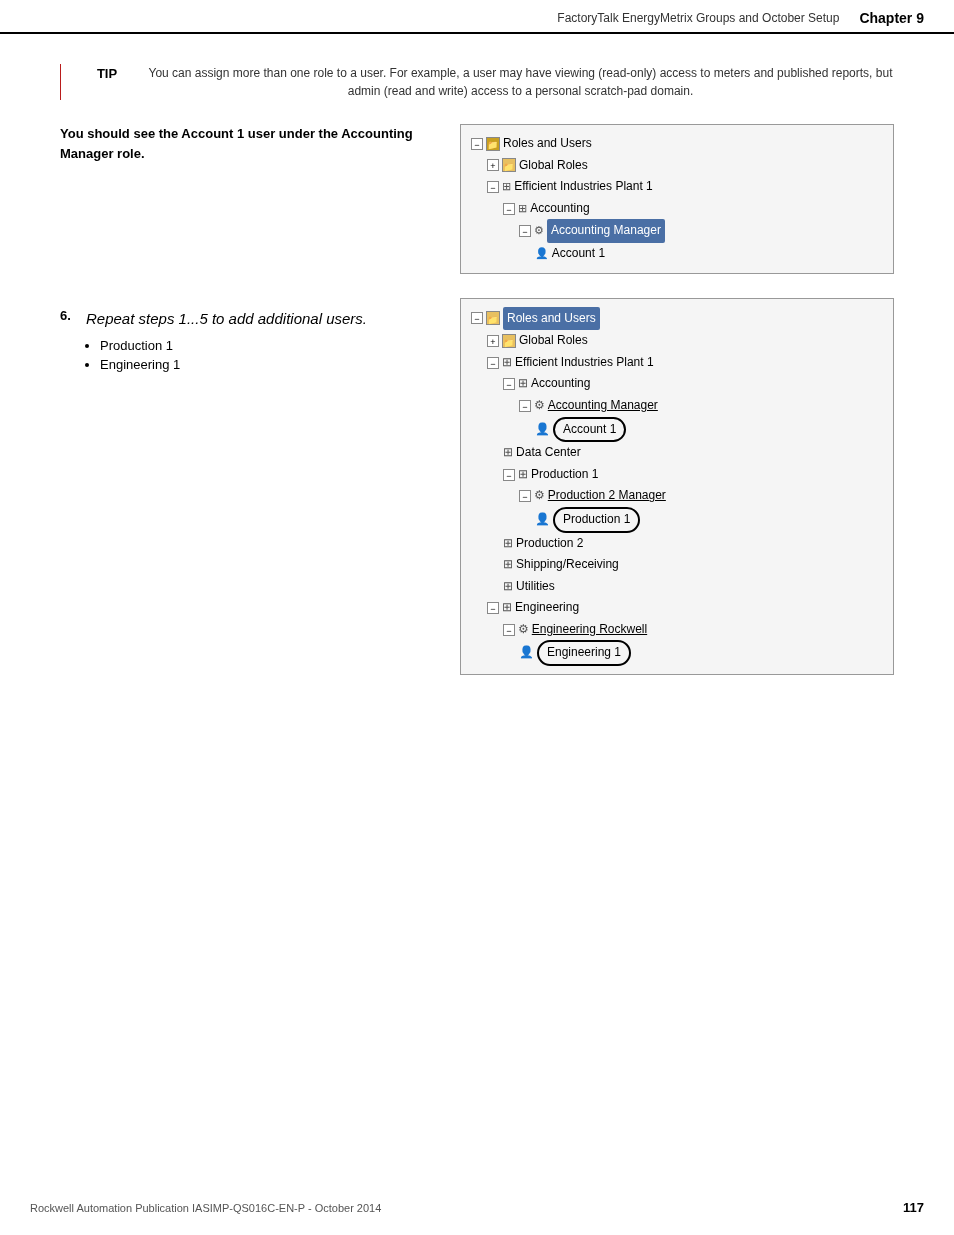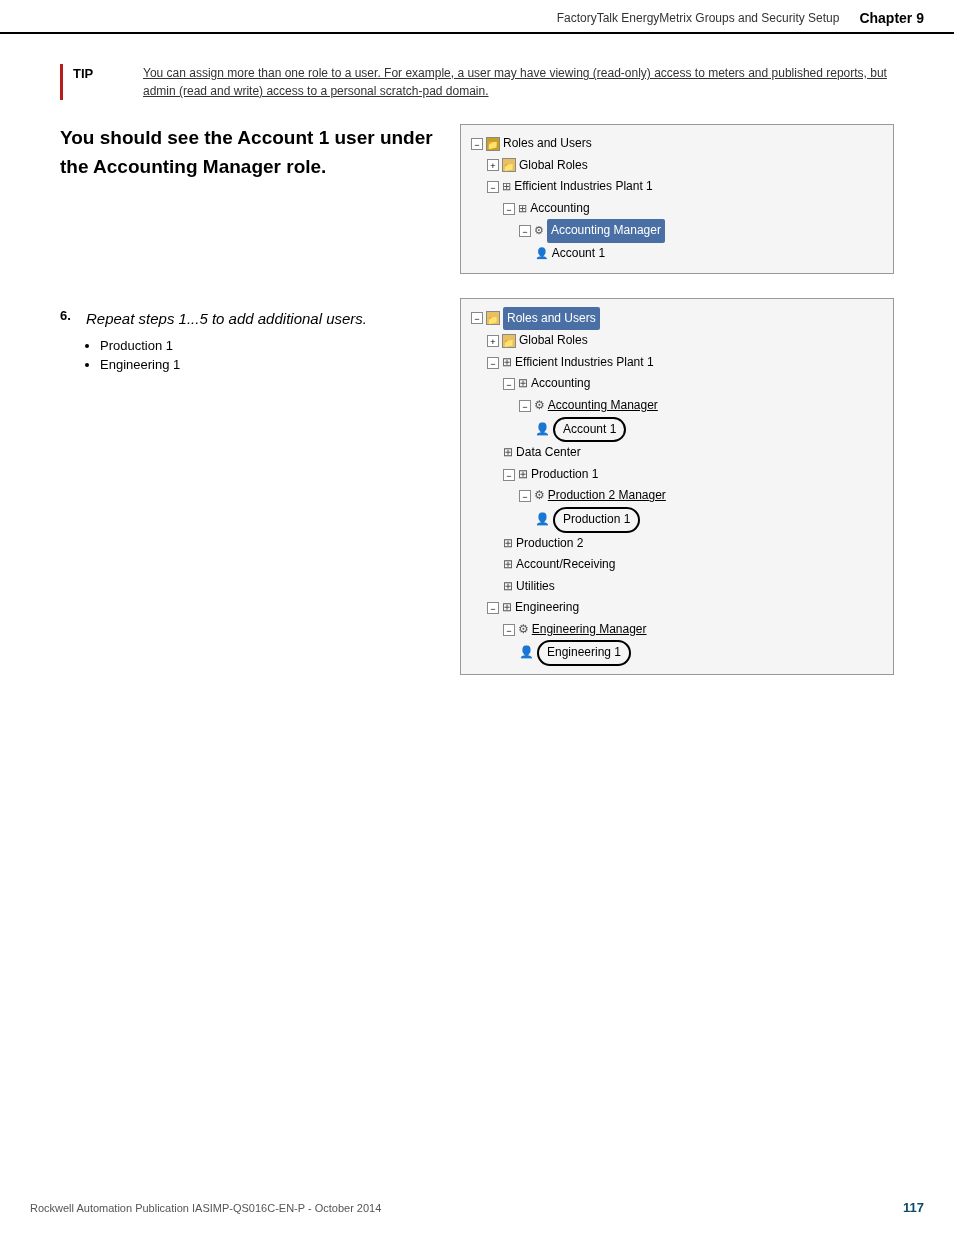--- a/index.html
+++ b/index.html
@@ -35,55 +35,55 @@
     
     .page-content {
       padding: 30px 60px 60px 60px;
     }
 
     
     .tip-section {
       display: flex;
       align-items: flex-start;
       margin-bottom: 24px;
-      border-left: 3px solid #b91c1c;
-      padding-left: 10px;
+      border-left: 1px solid #b91c1c;
+      padding-left: 16px;
+      text-align: center;
     }
     .tip-label {
       font-weight: bold;
       font-size: 13px;
       min-width: 60px;
       margin-right: 10px;
       margin-top: 2px;
     }
     .tip-text {
       font-size: 12px;
       line-height: 1.5;
       color: #333;
-      text-decoration: underline;
     }
 
     
     .two-col {
       display: flex;
       gap: 20px;
       margin-bottom: 24px;
     }
     .left-col {
       flex: 1;
       max-width: 380px;
     }
     .right-col {
       flex: 1;
     }
 
     
     .body-text-bold {
       font-weight: bold;
-      font-size: 19px;
+      font-size: 13px;
       line-height: 1.5;
       margin-bottom: 8px;
     }
 
     
     .step-section {
       margin-top: 10px;
     }
     .step-item {
       display: flex;
@@ -176,30 +176,30 @@
       font-size: 11px;
       color: #555;
     }
     .footer-center {
       text-align: left;
       flex: 1;
     }
     .footer-page {
       font-weight: bold;
       font-size: 13px;
-      color: #0c4a6e;
+      color: #000000;
       margin-left: 28px;
     }
     .sq-minus { display:inline-block; width:12px; height:12px; background:#fff; border:1px solid #888; margin-right:3px; vertical-align:middle; font-size:9px; text-align:center; line-height:12px; }
   </style>
 </head>
 <body>
 
 <div class="page-header">
-  <span class="header-title">FactoryTalk EnergyMetrix Groups and Security Setup</span>
+  <span class="header-title">FactoryTalk EnergyMetrix Groups and October Setup</span>
   <span class="chapter-label">Chapter 9</span>
 </div>
 
 <div class="page-content">
 
   <div class="tip-section">
     <span class="tip-label">TIP</span>
     <span class="tip-text">You can assign more than one role to a user. For example, a user may have viewing (read-only) access to meters and published reports, but admin (read and write) access to a personal scratch-pad domain.</span>
   </div>
 
@@ -316,38 +316,38 @@
           <span style="border:2px solid #000;border-radius:14px;padding:0px 8px;display:inline-block;">Production 1</span>
         </div>
 
         <div class="tree-line tree-indent-3">
           <span style="color:#555;margin-right:3px;">⊞</span>
           <span>Production 2</span>
         </div>
 
         <div class="tree-line tree-indent-3">
           <span style="color:#555;margin-right:3px;">⊞</span>
-          <span>Account/Receiving</span>
+          <span>Shipping/Receiving</span>
         </div>
 
         <div class="tree-line tree-indent-3">
           <span style="color:#555;margin-right:3px;">⊞</span>
           <span>Utilities</span>
         </div>
 
         <div class="tree-line tree-indent-2">
           <span class="sq-minus">−</span>
           <span style="color:#555;margin-right:3px;">⊞</span>
           <span>Engineering</span>
         </div>
 
         <div class="tree-line tree-indent-3">
           <span class="sq-minus">−</span>
           <span style="color:#555;margin-right:3px;">⚙</span>
-          <span class="tree-link">Engineering Manager</span>
+          <span class="tree-link">Engineering Rockwell</span>
         </div>
 
         <div class="tree-line tree-indent-4">
           <span style="color:#555;margin-right:3px;">👤</span>
           <span style="border:2px solid #000;border-radius:14px;padding:0px 8px;display:inline-block;">Engineering 1</span>
         </div>
       </div>
     </div>
   </div>
 

